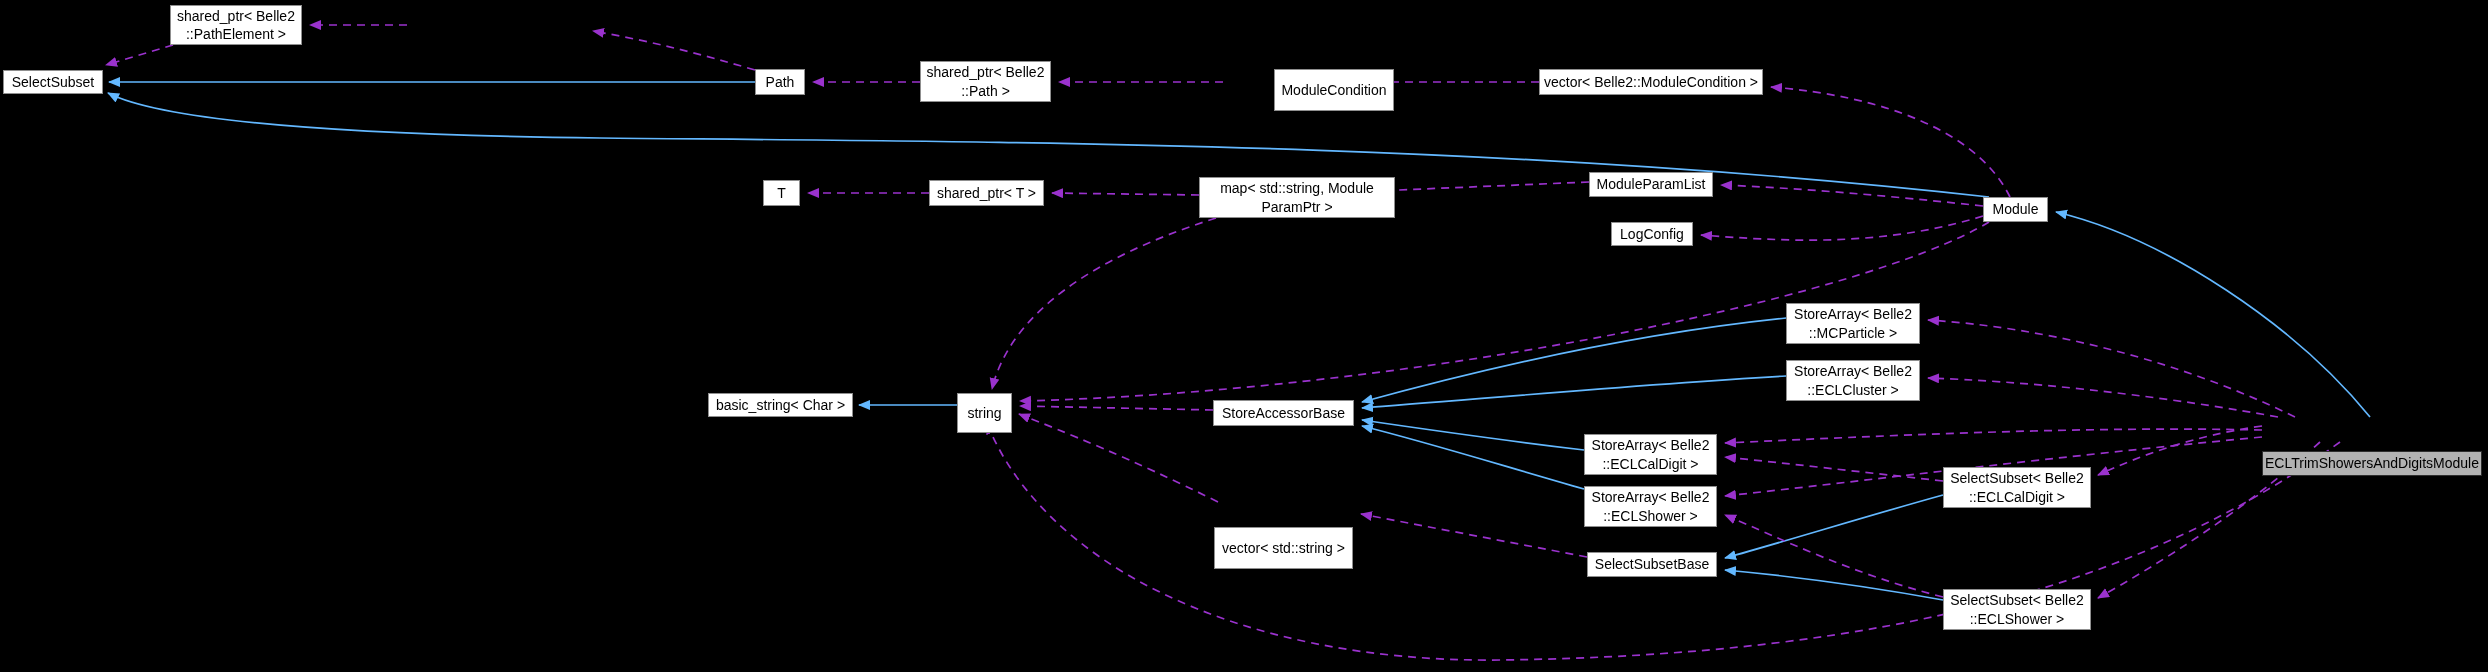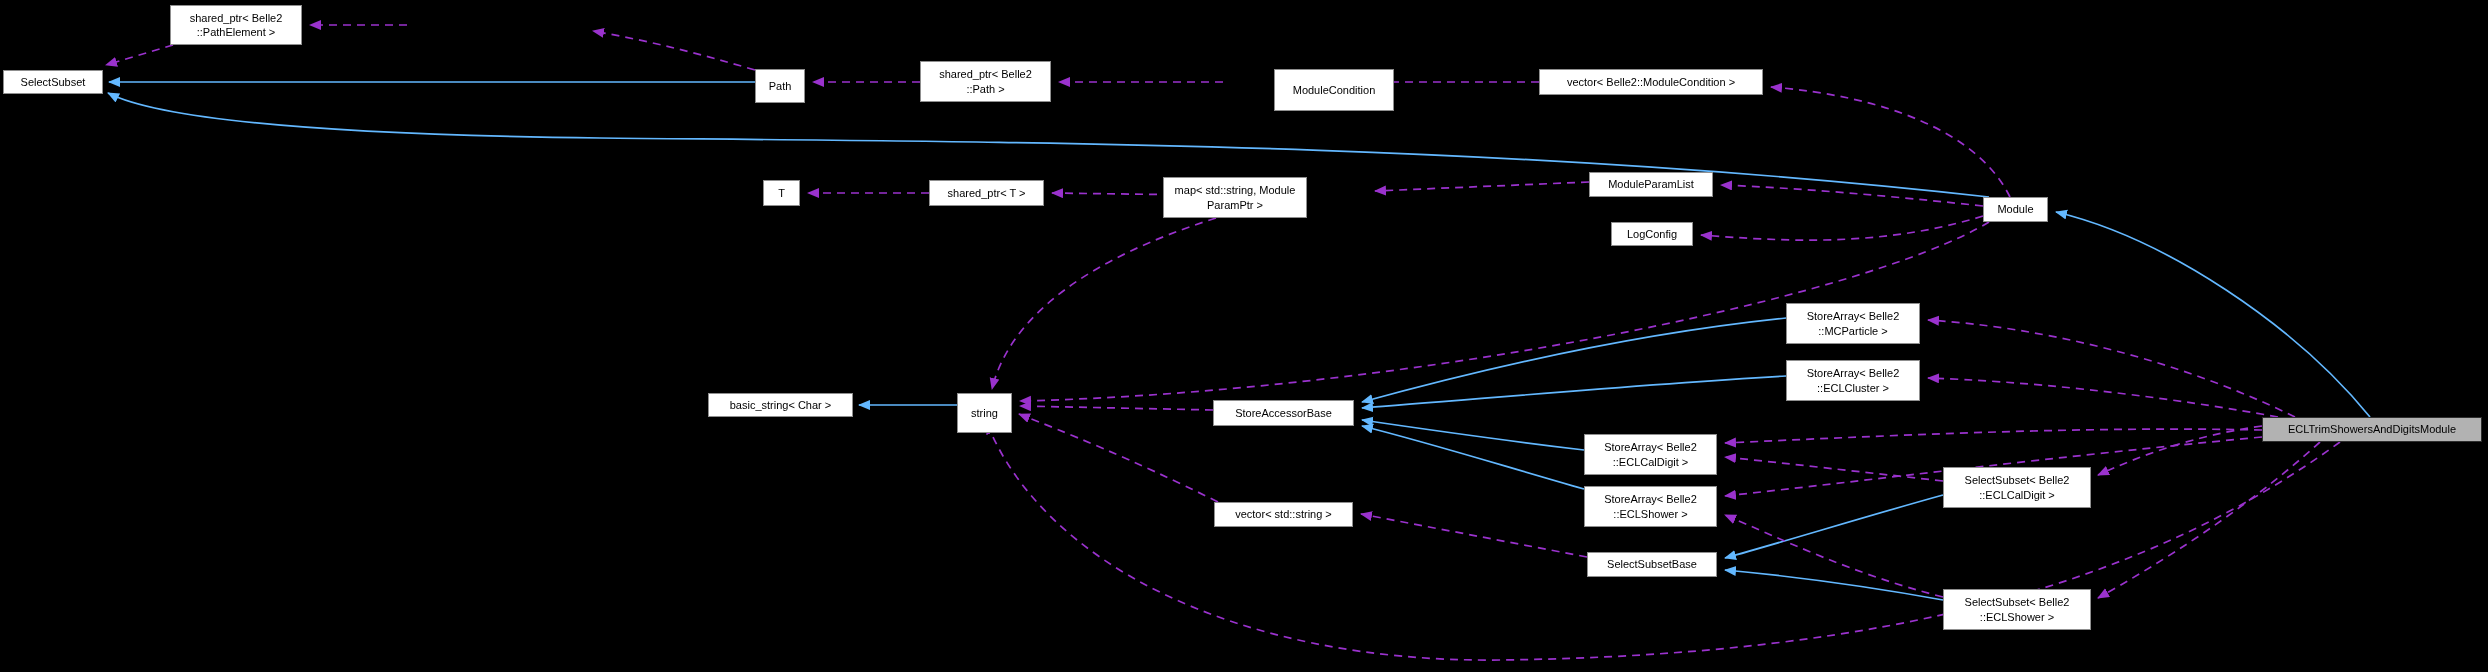--- a/index.html
+++ b/index.html
@@ -1,22 +1,22 @@
 <!DOCTYPE html>
 <html><head>
 <meta charset="utf-8">
 <style>
   html,body{margin:0;padding:0;background:#000;}
   #canvas{position:relative;width:2488px;height:672px;background:#000;overflow:hidden;
           font-family:"Liberation Sans", sans-serif;}
   #edges{position:absolute;left:0;top:0;width:2488px;height:672px;}
   .node{position:absolute;box-sizing:border-box;background:#ffffff;border:1px solid #8f8f8f;
         color:#000;display:flex;align-items:center;justify-content:center;text-align:center;
-        font-size:11px;line-height:1.3;white-space:pre-line;cursor:pointer;}
-  .node.highlight{background:#b2b2b2;border:1px solid #2e2e2e;}
+        font-size:14px;line-height:1.3;white-space:pre-line;cursor:pointer;}
+  .node.highlight{background:#b2b2b2;border:1px solid #2e2e2e;margin-top:34px;}
   .edge-inherit{stroke:#63b8ff;stroke-width:1.7;fill:none;}
   .edge-usage{stroke:#9a32cd;stroke-width:1.7;fill:none;stroke-dasharray:8 6;}
 </style>
 </head>
 <body>
 
 <div id="canvas">
 
   <svg id="edges" viewBox="0 0 2488 672">
     <defs>
@@ -63,44 +63,44 @@
     <path class="edge-usage" d="M 2262,437 C 2060,456 1872,480 1725,496" marker-end="url(#arrP)"></path>
     <path class="edge-usage" d="M 1943,597 C 1852,574 1784,540 1725,515" marker-end="url(#arrP)"></path>
     <path class="edge-usage" d="M 2262,426 C 2192,436 2142,455 2098,475" marker-end="url(#arrP)"></path>
     <path class="edge-usage" d="M 2320,442 C 2245,510 2162,562 2098,598" marker-end="url(#arrP)"></path>
     <path class="edge-usage" d="M 2340,442 C 2150,580 1900,655 1500,660 C 1230,663 1040,558 987,423" marker-end="url(#arrP)"></path>
   </svg>
 
   <div class="node" style="left:3px;top:70px;width:100px;height:24px">SelectSubset</div>
   <div class="node" style="left:170px;top:5px;width:132px;height:40px">shared_ptr&lt; Belle2
 ::PathElement &gt;</div>
-  <div class="node" style="left:755px;top:69px;width:50px;height:34px">Path</div>
+  <div class="node" style="left:755px;top:69px;width:50px;height:26px">Path</div>
   <div class="node" style="left:920px;top:61px;width:131px;height:41px">shared_ptr&lt; Belle2
 ::Path &gt;</div>
   <div class="node" style="left:1274px;top:69px;width:120px;height:42px">ModuleCondition</div>
   <div class="node" style="left:1539px;top:69px;width:224px;height:26px">vector&lt; Belle2::ModuleCondition &gt;</div>
   <div class="node" style="left:763px;top:180px;width:37px;height:26px">T</div>
   <div class="node" style="left:929px;top:180px;width:115px;height:26px">shared_ptr&lt; T &gt;</div>
-  <div class="node" style="left:1163px;top:177px;width:144px;height:41px">map&lt; std::string, Module
+  <div class="node" style="left:1199px;top:177px;width:196px;height:41px">map&lt; std::string, Module
 ParamPtr &gt;</div>
   <div class="node" style="left:1589px;top:172px;width:124px;height:25px">ModuleParamList</div>
   <div class="node" style="left:1611px;top:222px;width:82px;height:24px">LogConfig</div>
   <div class="node" style="left:1983px;top:197px;width:65px;height:25px">Module</div>
   <div class="node" style="left:708px;top:393px;width:145px;height:24px">basic_string&lt; Char &gt;</div>
   <div class="node" style="left:957px;top:393px;width:55px;height:40px">string</div>
   <div class="node" style="left:1213px;top:400px;width:141px;height:26px">StoreAccessorBase</div>
   <div class="node" style="left:1786px;top:303px;width:134px;height:41px">StoreArray&lt; Belle2
 ::MCParticle &gt;</div>
   <div class="node" style="left:1786px;top:360px;width:134px;height:41px">StoreArray&lt; Belle2
 ::ECLCluster &gt;</div>
   <div class="node" style="left:1584px;top:434px;width:133px;height:41px">StoreArray&lt; Belle2
 ::ECLCalDigit &gt;</div>
   <div class="node" style="left:1584px;top:486px;width:133px;height:41px">StoreArray&lt; Belle2
 ::ECLShower &gt;</div>
-  <div class="node" style="left:1214px;top:502px;width:139px;height:25px">vector&lt; std::string &gt;</div>
+  <div class="node" style="left:1214px;top:527px;width:139px;height:42px">vector&lt; std::string &gt;</div>
   <div class="node" style="left:1587px;top:552px;width:130px;height:25px">SelectSubsetBase</div>
   <div class="node" style="left:1943px;top:467px;width:148px;height:41px">SelectSubset&lt; Belle2
 ::ECLCalDigit &gt;</div>
   <div class="node" style="left:1943px;top:589px;width:148px;height:41px">SelectSubset&lt; Belle2
 ::ECLShower &gt;</div>
   <div class="node highlight" style="left:2262px;top:417px;width:220px;height:25px">ECLTrimShowersAndDigitsModule</div>
 
 </div>
 
 </body></html>

